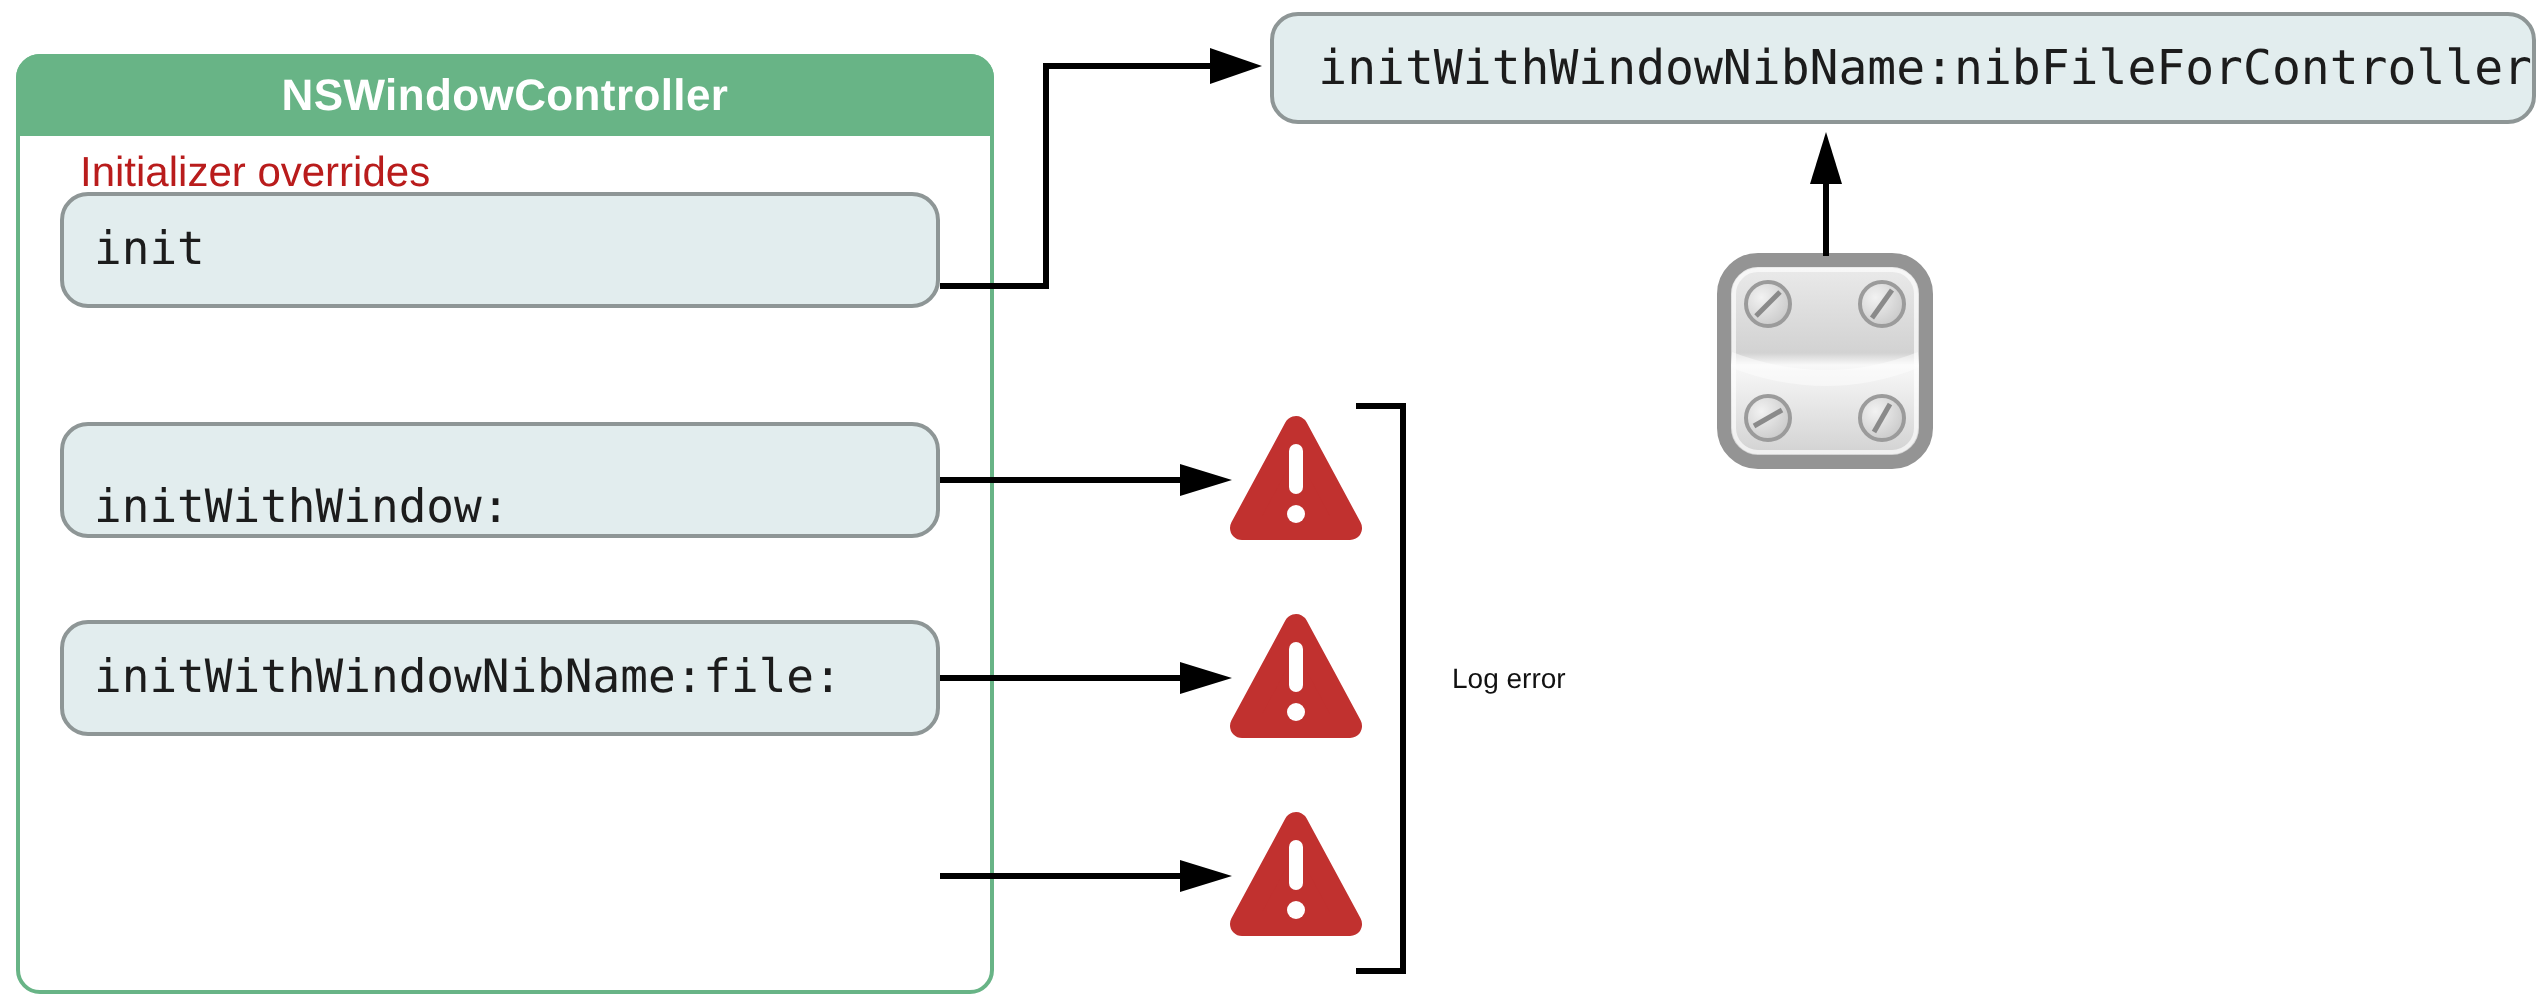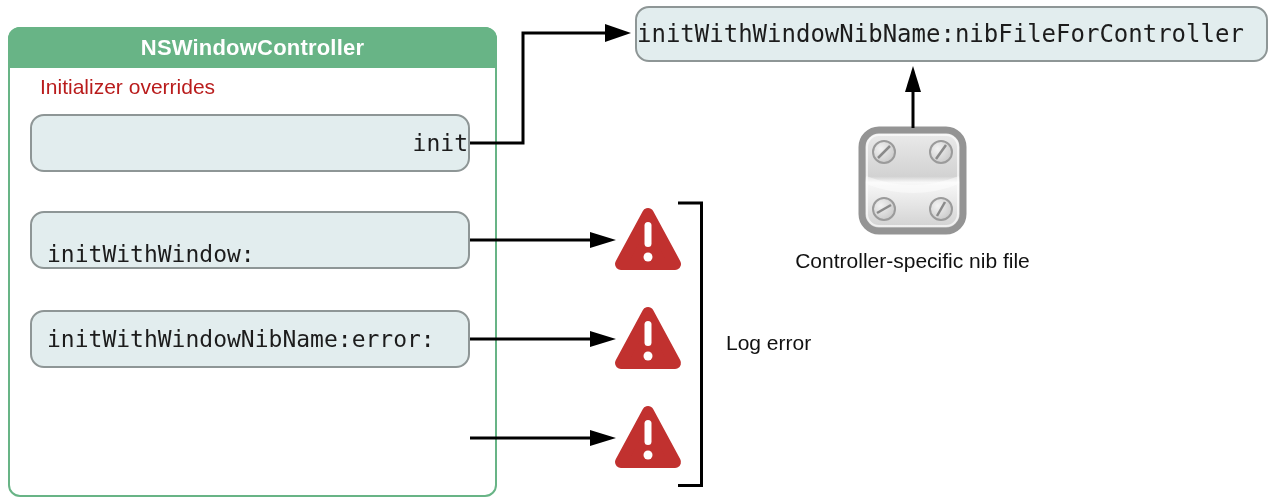--- a/index.html
+++ b/index.html
@@ -23,35 +23,35 @@
     position:absolute; left:30px; top:46px;
     font-size:21px; color:#b91c1c;
   }
   .method-box {
     position:absolute; left:20px; width:440px; height:58px; box-sizing:border-box;
     background:var(--color-box_fill,#e2edee);
     border:2px solid var(--color-box_border,#8e9696); border-radius:14px;
     display:flex; align-items:center; padding-left:15px;
     font-family:"DejaVu Sans Mono", monospace; font-size:23px; color:#1c1c1c;
   }
-  .m0 { top:85px;justify-content:flex-end; }  .m1 { top:182px;align-items:flex-end; }  .m2 { top:281px; }  .m3 { top:380px; }
+  .m0 { top:67px; }  .m1 { top:182px;align-items:flex-end; }  .m2 { top:281px; }  .m3 { top:380px; }
   .designated-box {
     position:absolute; left:635px; top:6px; width:633px; height:56px; box-sizing:border-box;
     background:var(--color-box_fill,#e2edee);
     border:2px solid var(--color-box_border,#8e9696); border-radius:14px;
-    display:flex; align-items:center; justify-content:flex-start;
+    display:flex; align-items:center; justify-content:flex-end;
     font-family:"DejaVu Sans Mono", monospace; font-size:24px; color:#1c1c1c;
   }
   .nib-caption {
     position:absolute; left:762px; top:249px; width:301px;
     text-align:center; font-size:21px; color:#111111;
   }
   .log-error {
     position:absolute; left:726px; top:331px;
-    font-size:21px; color:#111111;
+    font-size:14px; color:#111111;
   }
   .overlay { position:absolute; left:0; top:0; pointer-events:none; }
 </style>
 </head>
 <body>
 
 <div class="canvas">
 
   <div class="controller-box">
     <div class="class-header">
@@ -59,29 +59,28 @@
     </div>
     <div class="section-label">Initializer overrides</div>
 
     <div class="method-box m0">
       <span>init</span>
     </div>
     <div class="method-box m1">
       <span>initWithWindow:</span>
     </div>
     <div class="method-box m2">
-      <span>initWithWindowNibName:error:</span>
+      <span>initWithWindowNibName:file:</span>
     </div>
   </div>
 
   <div class="designated-box">
     <span>initWithWindowNibName:nibFileForController</span>
   </div>
 
-  <div class="nib-caption">Controller-specific nib file</div>
 
   <div class="log-error">Log error</div>
 
   <svg class="overlay" width="1274" height="502" viewBox="0 0 1274 502">
     <defs>
       <linearGradient id="nibBody" x1="0" y1="0" x2="0" y2="1">
         <stop offset="0" stop-color="#ececec"></stop>
         <stop offset="0.46" stop-color="#d2d2d2"></stop>
         <stop offset="0.52" stop-color="#f8f8f8"></stop>
         <stop offset="1" stop-color="#cfcfcf"></stop>

